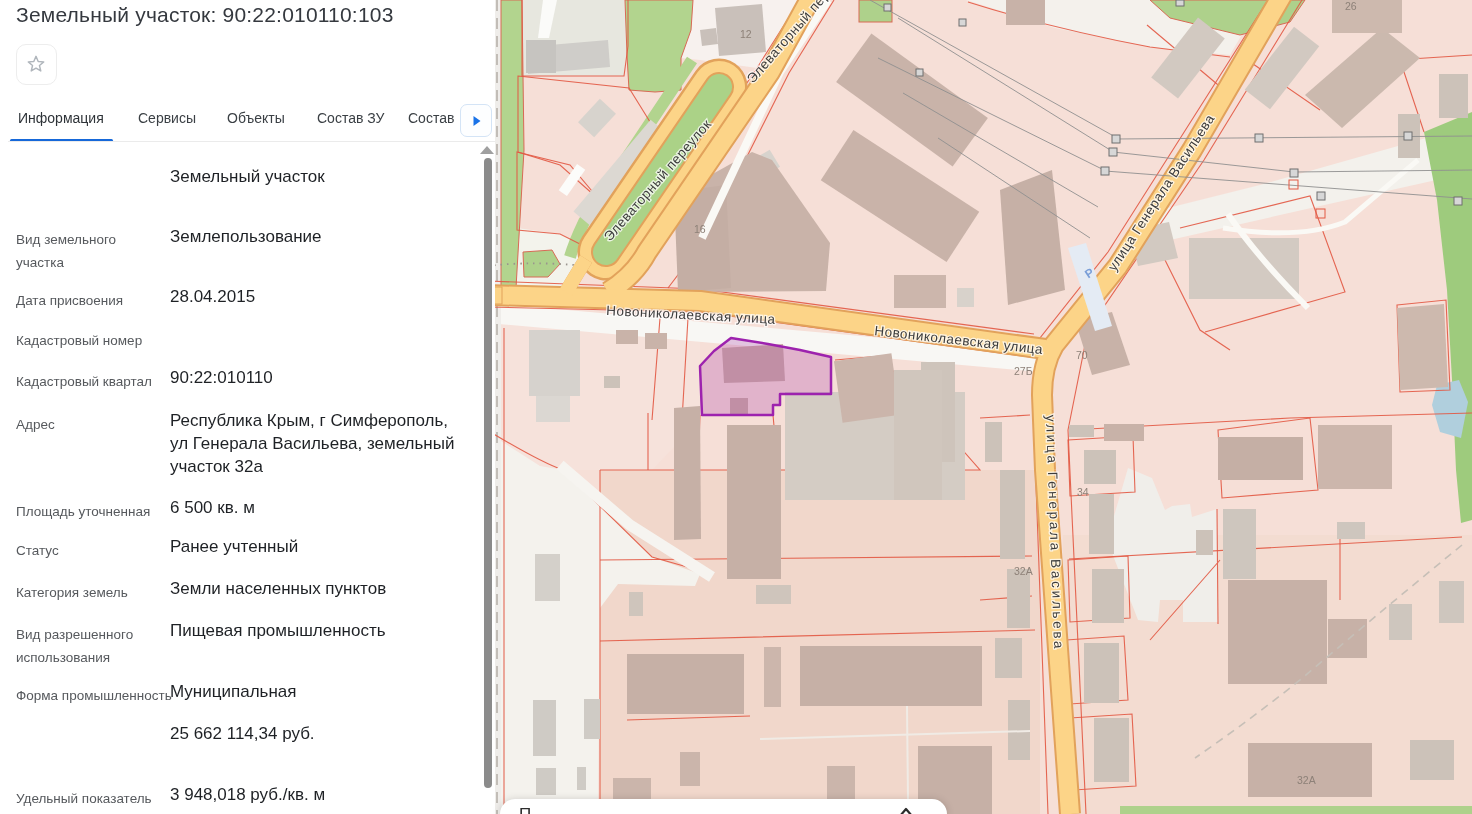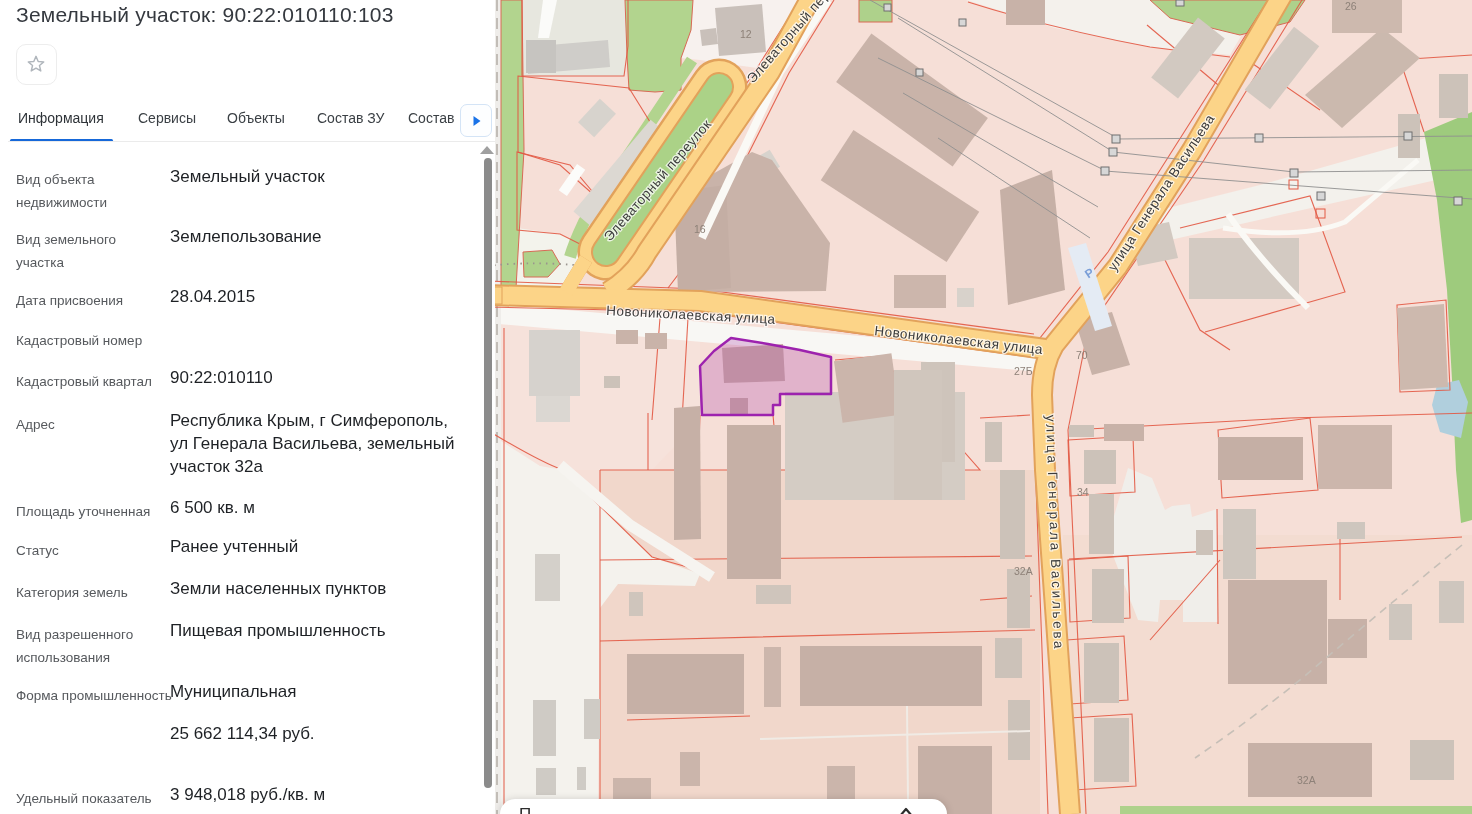--- a/index.html
+++ b/index.html
@@ -303,21 +303,20 @@
   <div class="tab" style="left:219px">Объекты</div>
   <div class="tab" style="left:309px">Состав ЗУ</div>
   <div class="tab" style="left:400px">Состав</div>
   <div class="underline"></div>
   <div class="divider"></div>
   <div class="arrbtn">
     <svg width="10" height="12" viewBox="0 0 10 12" style="position:absolute;left:11px;top:10px">
       <path d="M1.5 1 L8.5 6 L1.5 11 Z" fill="#1a73e8"></path>
     </svg>
   </div>
-  <div class="lbl" style="top:168px;width:110px">Вид объекта недвижимости</div>
   <div class="val" style="top:165px">Земельный участок</div>
   <div class="lbl" style="top:228px;width:110px">Вид земельного участка</div>
   <div class="val" style="top:225px">Землепользование</div>
   <div class="lbl" style="top:289px">Дата присвоения</div>
   <div class="val" style="top:285px">28.04.2015</div>
   <div class="lbl" style="top:329px">Кадастровый номер</div>
   <div class="lbl" style="top:370px">Кадастровый квартал</div>
   <div class="val" style="top:366px">90:22:010110</div>
   <div class="lbl" style="top:413px">Адрес</div>
   <div class="val" style="top:409px">Республика Крым, г Симферополь, ул&nbsp;Генерала Васильева, земельный участок 32а</div>

